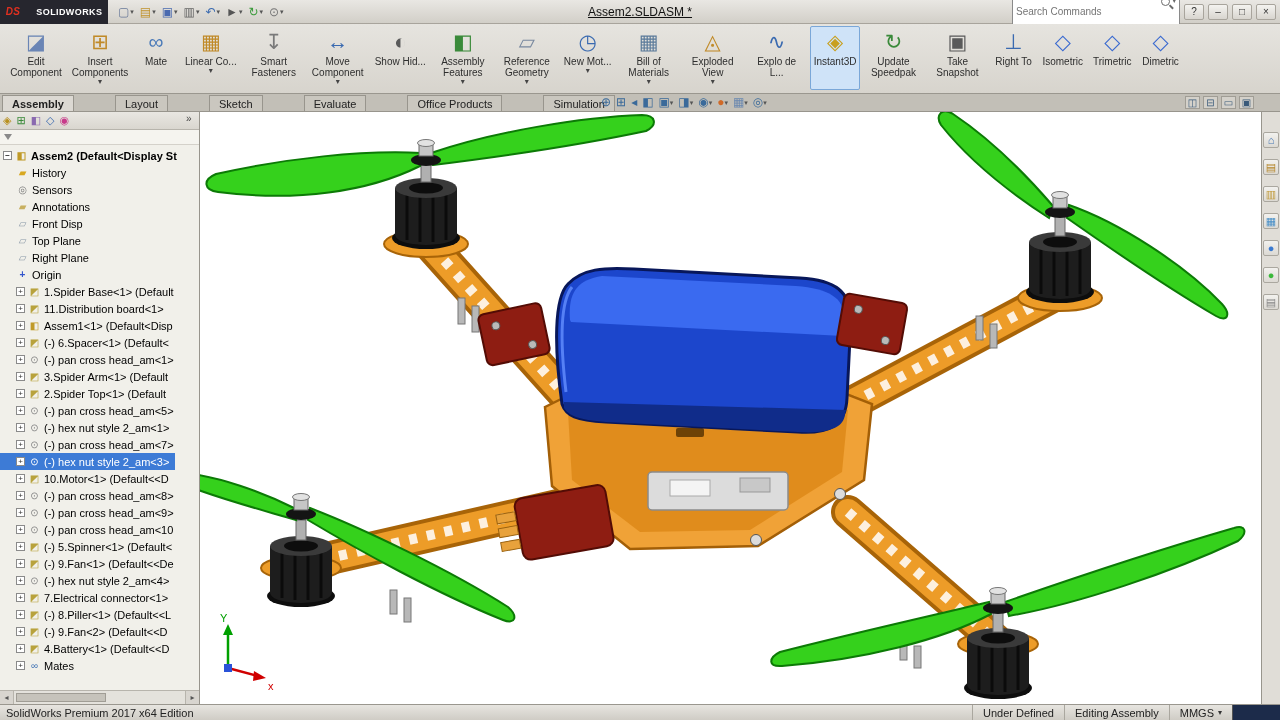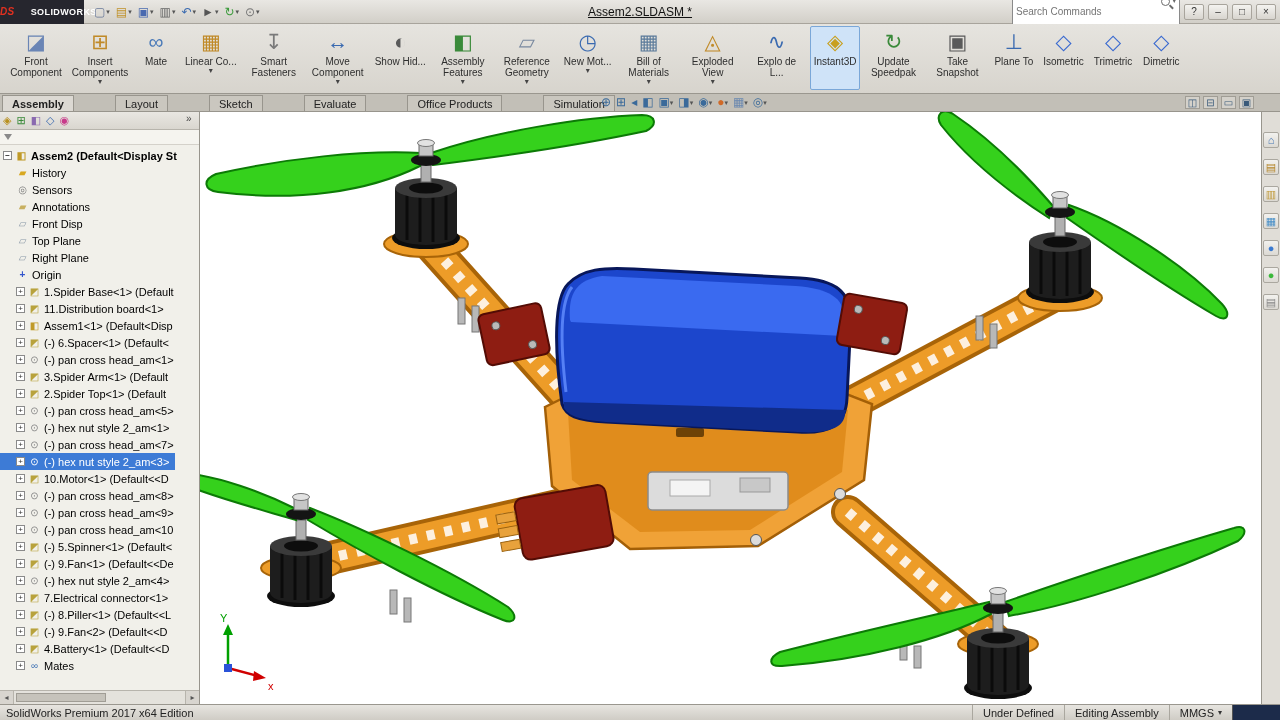--- a/index.html
+++ b/index.html
@@ -2,21 +2,21 @@
 <html><head>
 <meta charset="utf-8">
 <style>
   *{margin:0;padding:0;box-sizing:border-box;}
   html,body{width:1280px;height:720px;overflow:hidden;}
   body{font-family:"Liberation Sans",sans-serif;}
   .app{position:relative;width:1280px;height:720px;background:#d7d4cd;overflow:hidden;}
 
   
   .titlebar{position:absolute;top:0;left:0;right:0;height:24px;background:linear-gradient(#e9e7e3,#d2cfc8);border-bottom:1px solid #a8a49c;display:flex;align-items:center;}
-  .logo{height:24px;width:84px;background:#26262e;color:#fff;display:flex;align-items:center;gap:16px;font-size:9px;font-weight:bold;letter-spacing:.4px;}
+  .logo{height:24px;width:108px;background:#26262e;color:#fff;display:flex;align-items:center;justify-content:center;gap:16px;font-size:9px;font-weight:bold;letter-spacing:.4px;}
   .logo .ds{color:#e03020;font-style:italic;font-size:10px;}
   .qtb{display:flex;align-items:center;margin-left:8px;gap:2px;}
   .qtb-btn{display:flex;align-items:center;height:20px;padding:0 2px;border-radius:2px;}
   .qtb-glyph{font-size:12px;line-height:12px;}
   .qtb-arrow{font-size:7px;color:#555;margin-left:1px;}
   .tb-title{position:absolute;left:50%;transform:translateX(-50%);font-size:12px;color:#111;white-space:nowrap;text-decoration:underline;}
   .tb-right{margin-left:auto;display:flex;align-items:center;gap:4px;padding-right:4px;}
   .searchbox{display:flex;width:168px;height:31px;background:#fff;border:1px solid #8a8a8a;border-radius:0;padding:0 3px;}
   .searchbox input{flex:1;border:none;outline:none;font-size:10px;color:#444;font-family:"Liberation Sans",sans-serif;background:transparent;min-width:0;}
   .mag{width:9px;height:9px;border:1.5px solid #6a6a6a;border-radius:50%;position:relative;flex:none;}
@@ -155,21 +155,21 @@
       <div class="winbtn">–</div>
       <div class="winbtn">□</div>
       <div class="winbtn">×</div>
     </div>
   </div>
 
   <div class="ribbon">
 
       <div class="rbtn">
         <span class="ricon" style="color: rgb(106, 133, 181);">◪</span>
-        <span class="rlabel">Front Component</span>
+        <span class="rlabel">Edit Component</span>
         <span class="rarrow"></span>
       </div>
 
       <div class="rbtn">
         <span class="ricon" style="color: rgb(192, 138, 40);">⊞</span>
         <span class="rlabel">Insert Components</span>
         <span class="rarrow show"></span>
       </div>
 
       <div class="rbtn">
@@ -251,21 +251,21 @@
       </div>
 
       <div class="rbtn">
         <span class="ricon" style="color: rgb(90, 90, 90);">▣</span>
         <span class="rlabel">Take Snapshot</span>
         <span class="rarrow"></span>
       </div>
 
       <div class="rbtn">
         <span class="ricon" style="color: rgb(58, 106, 176);">⊥</span>
-        <span class="rlabel">Plane To</span>
+        <span class="rlabel">Right To</span>
         <span class="rarrow"></span>
       </div>
 
       <div class="rbtn">
         <span class="ricon" style="color: rgb(58, 106, 208);">◇</span>
         <span class="rlabel">Isometric</span>
         <span class="rarrow"></span>
       </div>
 
       <div class="rbtn">

